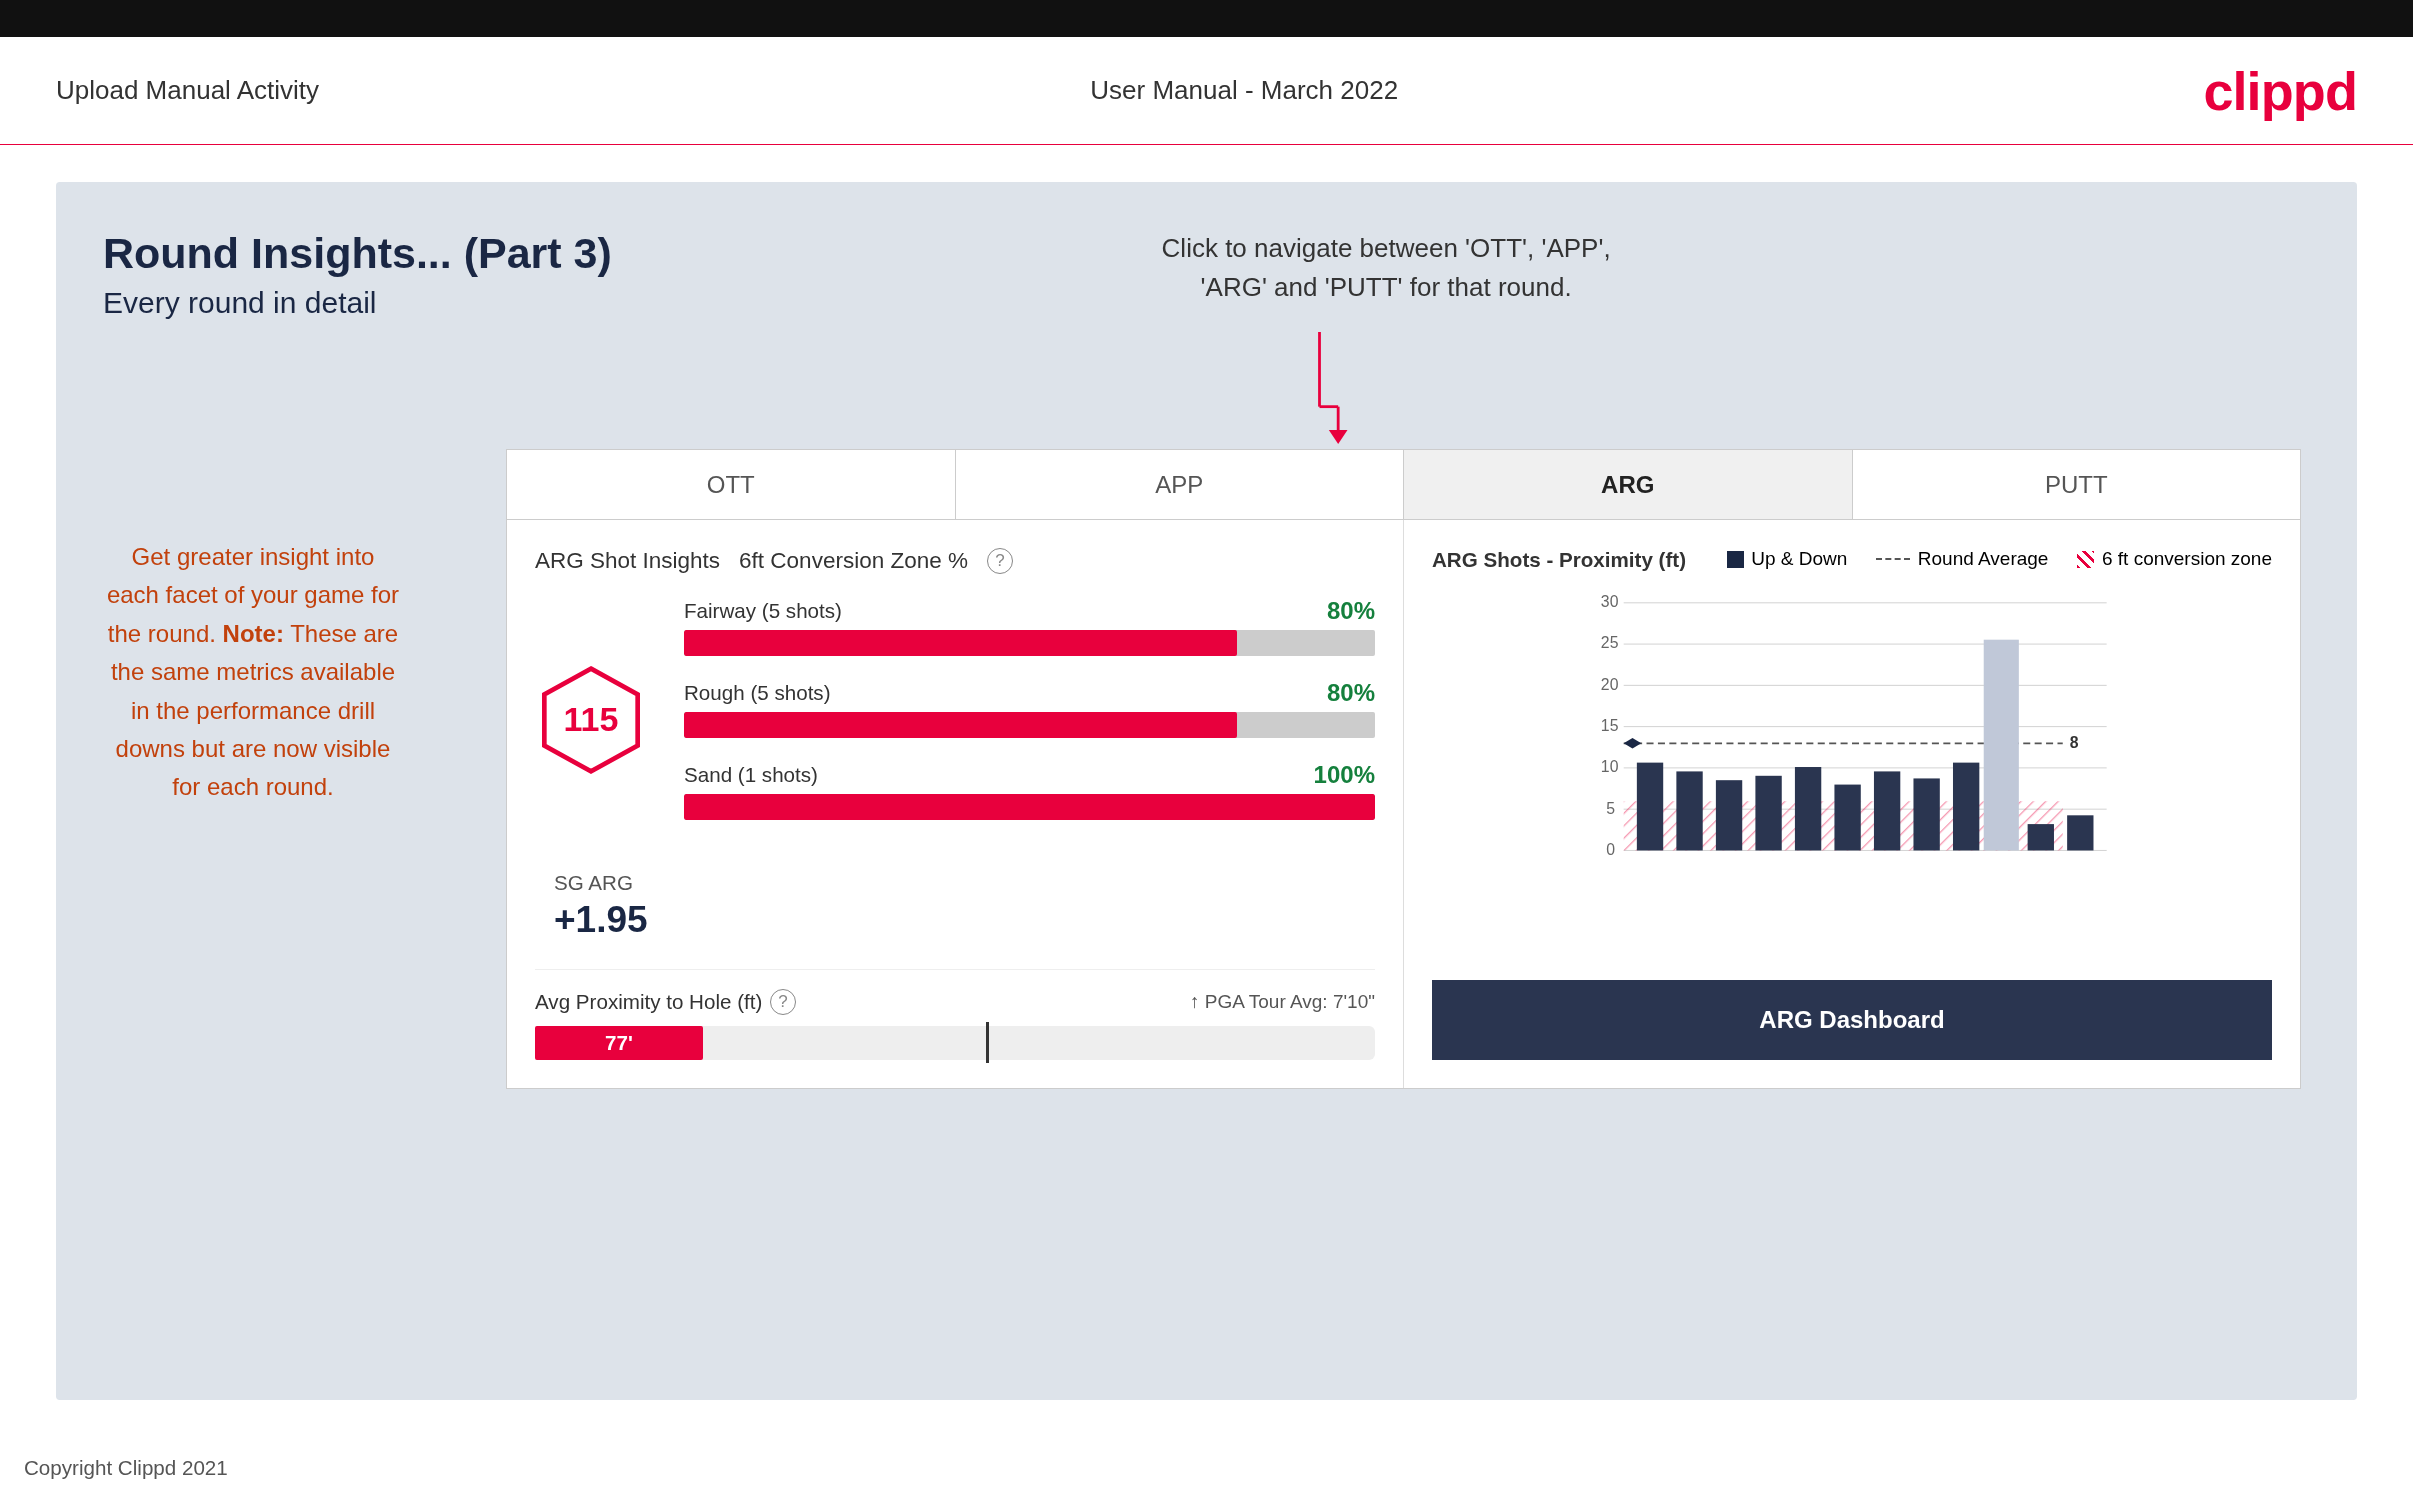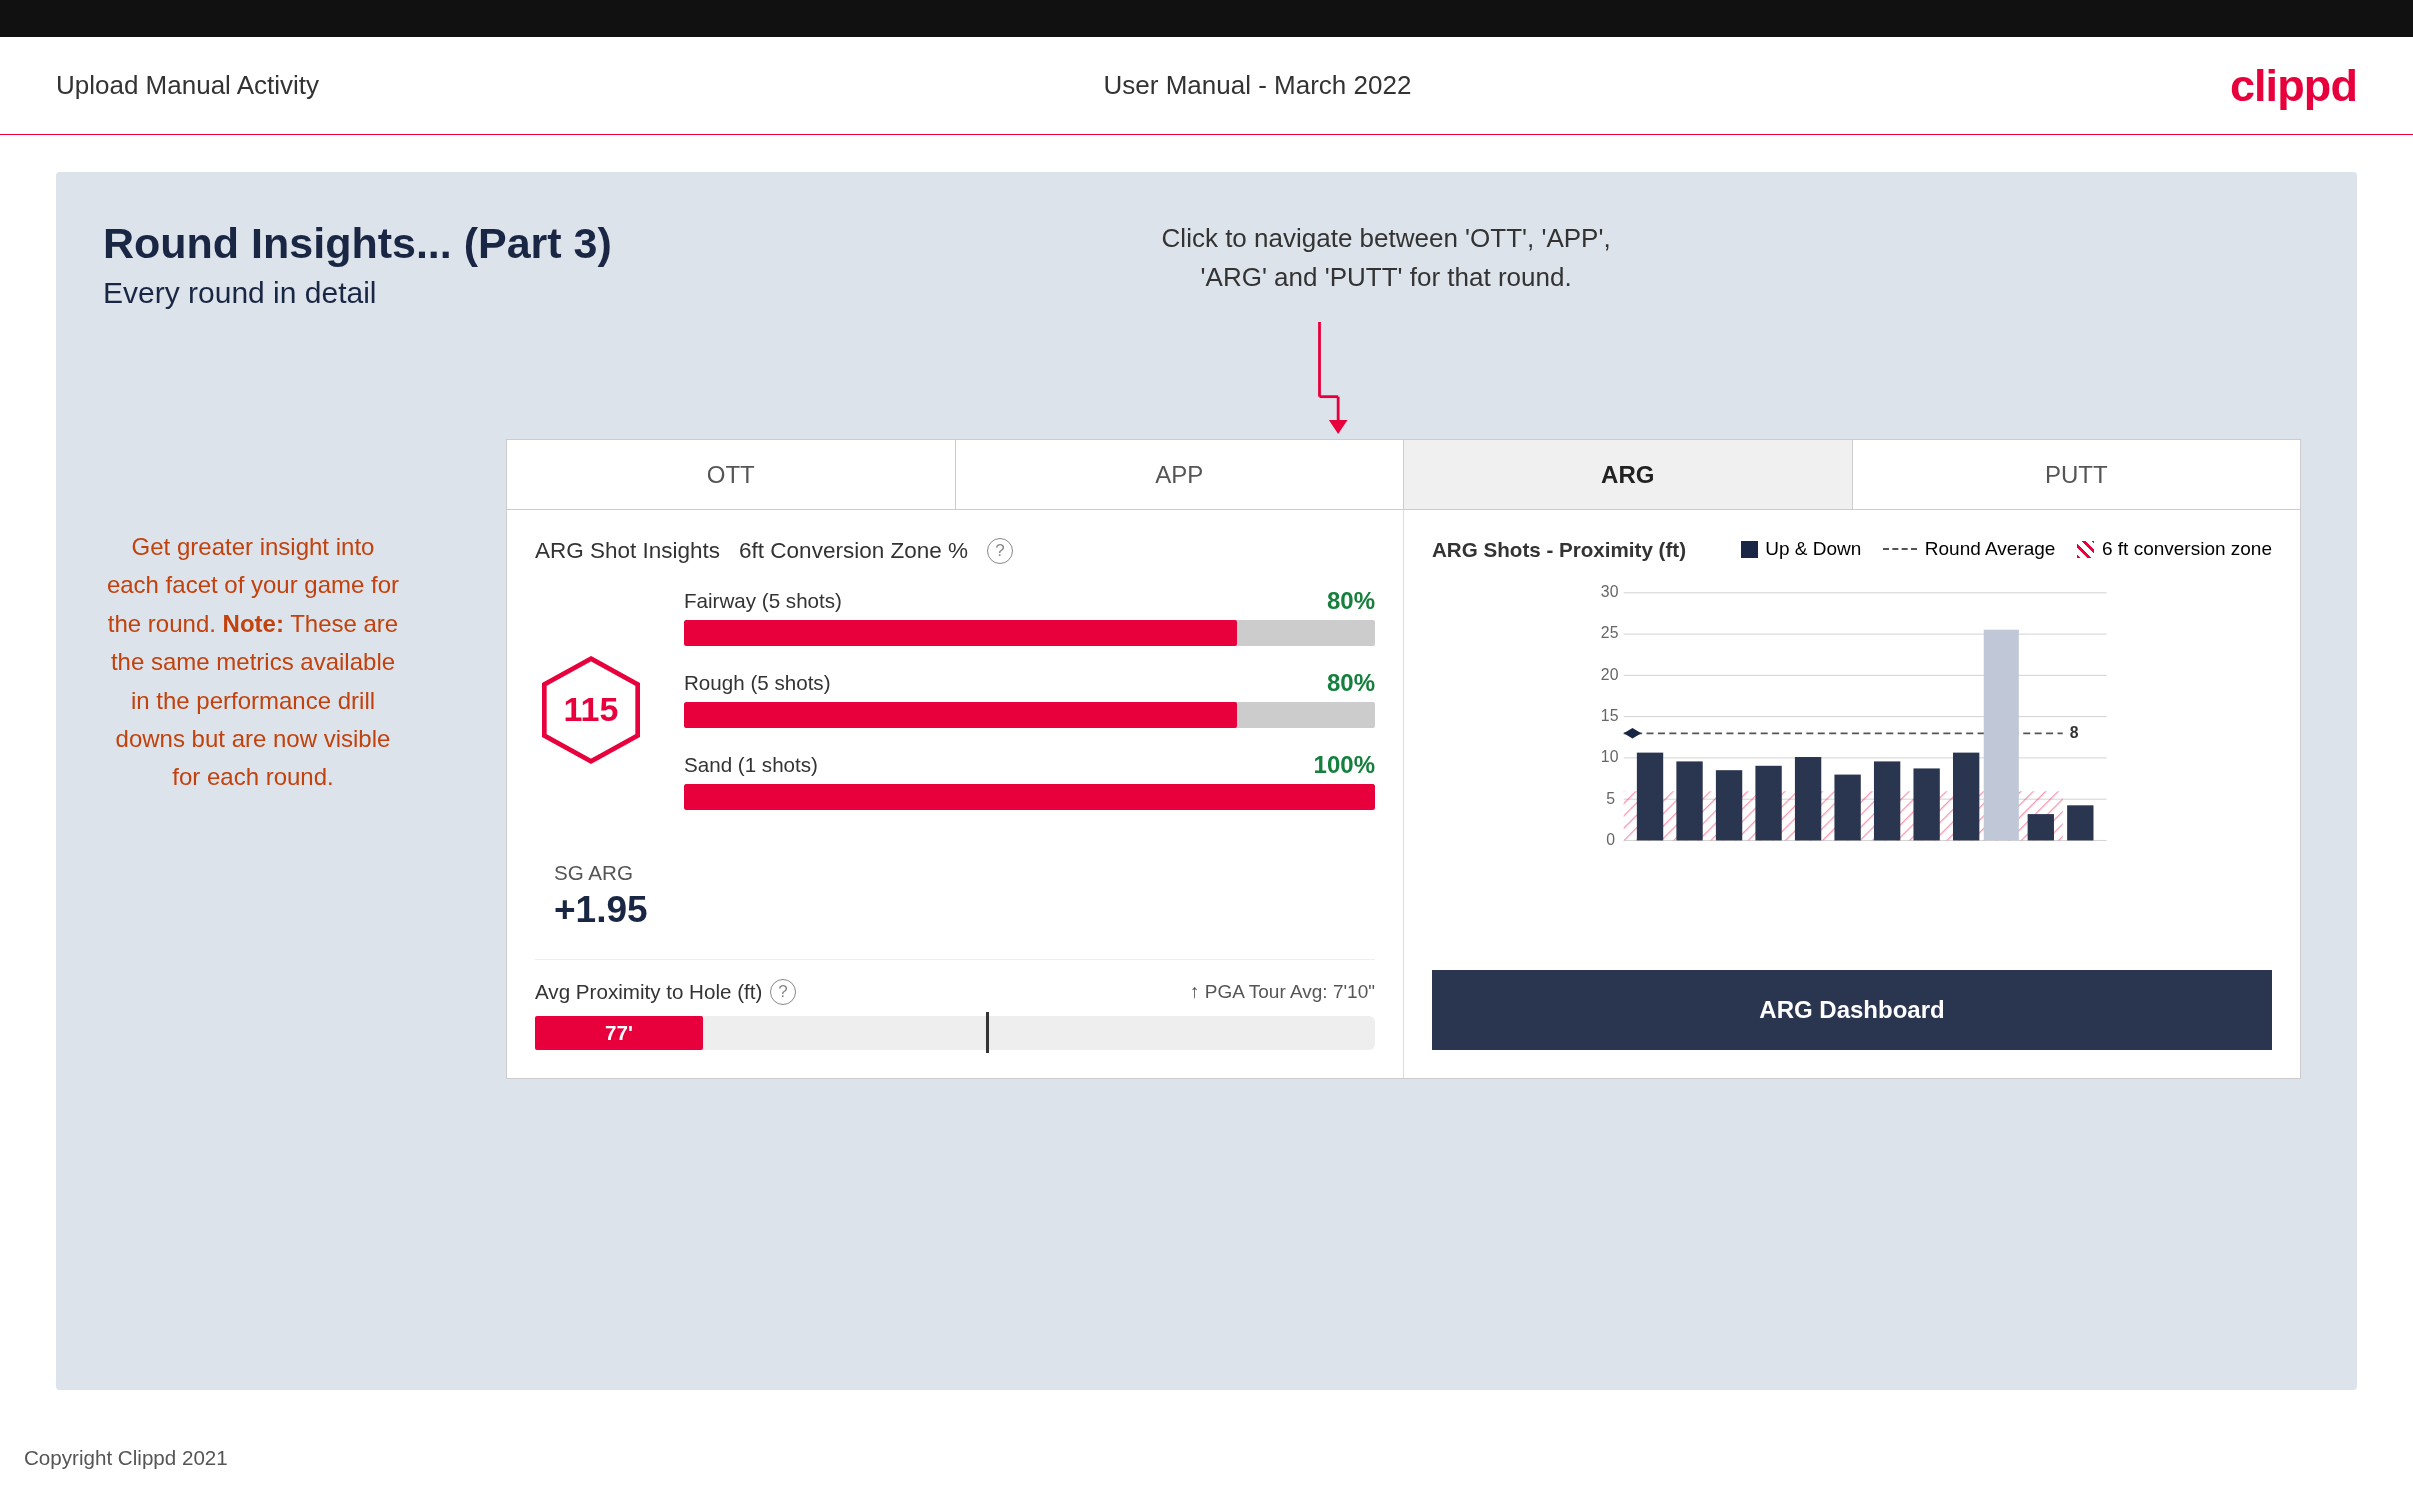--- a/index.html
+++ b/index.html
@@ -33,21 +33,21 @@
       text-align: center;
     }
 
     .header-center {
       font-size: 26px;
       color: #333;
       font-weight: 400;
     }
 
     .logo {
-      font-size: 45px;
+      font-size: 54px;
       font-weight: 700;
       color: #e8003d;
       letter-spacing: -0.9px;
       margin-left: 34px;
     }
 
     
     .main-content {
       background: #dde3ea;
       margin: 37px 56px;
@@ -322,21 +322,21 @@
       position: absolute;
       right: 46%;
       top: -3.7px;
       height: 41px;
       width: 2.8px;
       background: #333;
     }
 
     .chart-legend {
       display: flex;
-      gap: 22px;
+      gap: 29px;
       align-items: center;
       flex-wrap: wrap;
     }
 
     .legend-item {
       display: flex;
       align-items: center;
       gap: 7.5px;
       font-size: 19px;
     }

